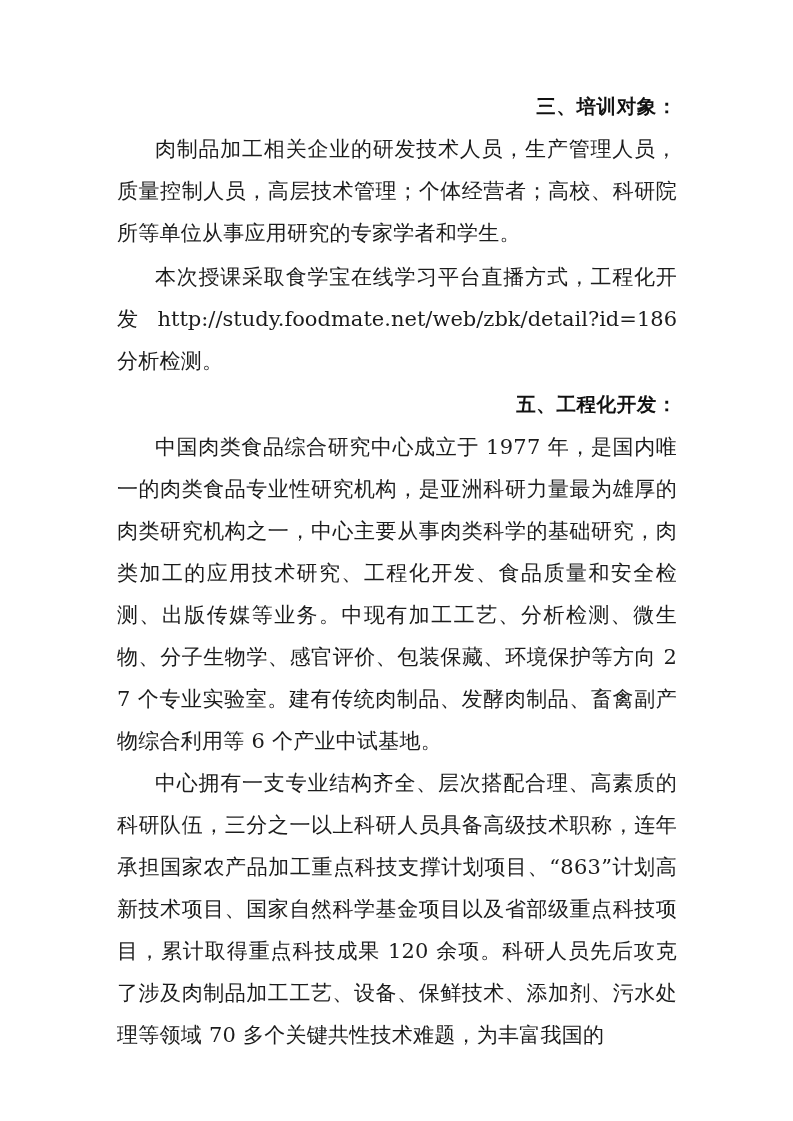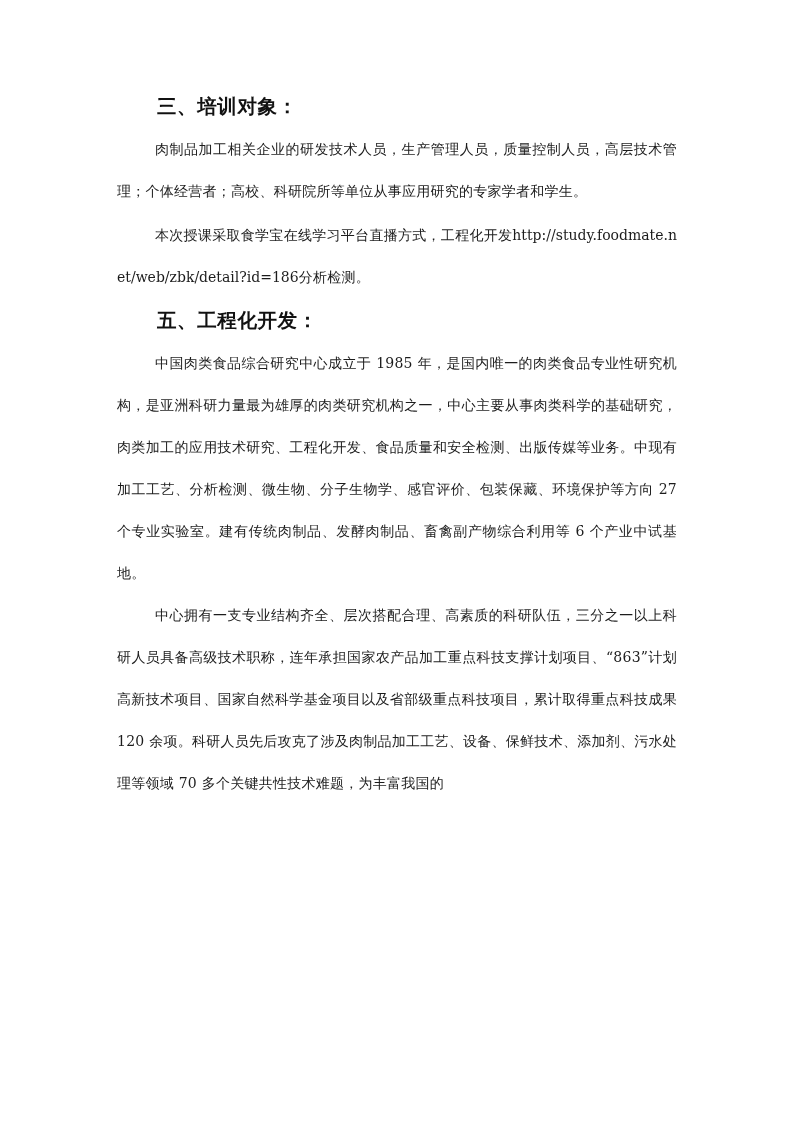--- a/index.html
+++ b/index.html
@@ -26,24 +26,25 @@
     font-family: "DejaVu Serif", "Liberation Serif", serif;
     font-weight: bold;
     font-size: 19.5px;
     line-height: 42px;
     color: #111111;
     text-indent: 40px;
     letter-spacing: 0.6px;
     margin: 0;
     padding: 0;
     white-space: nowrap;
+    text-align: right;
   }
   .para {
     font-family: "DejaVu Serif", "Liberation Serif", serif;
-    font-size: 14px;
+    font-size: 21px;
     line-height: 42px;
     color: #1c1c1c;
     text-indent: 38px;
     text-align: justify;
     text-justify: inter-ideograph;
     margin: 0;
     padding: 0;
     letter-spacing: 0.25px;
     word-break: break-all;
   }
@@ -65,18 +66,18 @@
 
     <div class="spacer-4"></div>
 
 
     <p class="para"><span>本次授课采取食学宝在线学习平台直播方式，工程化开发</span><span class="url">http://study.foodmate.net/web/zbk/detail?id=186</span><span>分析检测。</span></p>
 
     <div class="spacer-4"></div>
 
     <h2 class="heading">五、工程化开发：</h2>
 
-    <p class="para">中国肉类食品综合研究中心成立于 1985 年，是国内唯一的肉类食品专业性研究机构，是亚洲科研力量最为雄厚的肉类研究机构之一，中心主要从事肉类科学的基础研究，肉类加工的应用技术研究、工程化开发、食品质量和安全检测、出版传媒等业务。中现有加工工艺、分析检测、微生物、分子生物学、感官评价、包装保藏、环境保护等方向 27 个专业实验室。建有传统肉制品、发酵肉制品、畜禽副产物综合利用等 6 个产业中试基地。</p>
+    <p class="para">中国肉类食品综合研究中心成立于 1977 年，是国内唯一的肉类食品专业性研究机构，是亚洲科研力量最为雄厚的肉类研究机构之一，中心主要从事肉类科学的基础研究，肉类加工的应用技术研究、工程化开发、食品质量和安全检测、出版传媒等业务。中现有加工工艺、分析检测、微生物、分子生物学、感官评价、包装保藏、环境保护等方向 27 个专业实验室。建有传统肉制品、发酵肉制品、畜禽副产物综合利用等 6 个产业中试基地。</p>
 
     <p class="para">中心拥有一支专业结构齐全、层次搭配合理、高素质的科研队伍，三分之一以上科研人员具备高级技术职称，连年承担国家农产品加工重点科技支撑计划项目、“863”计划高新技术项目、国家自然科学基金项目以及省部级重点科技项目，累计取得重点科技成果 120 余项。科研人员先后攻克了涉及肉制品加工工艺、设备、保鲜技术、添加剂、污水处理等领域 70 多个关键共性技术难题，为丰富我国的</p>
 
   </div>
 </div>
 
 </body></html>

